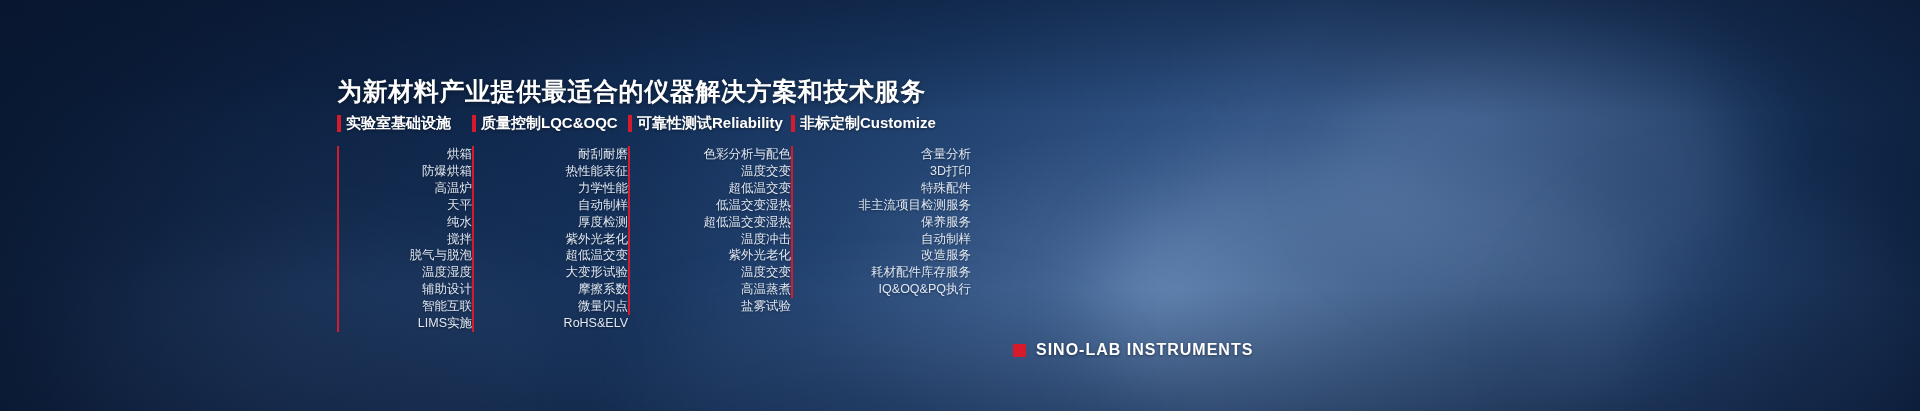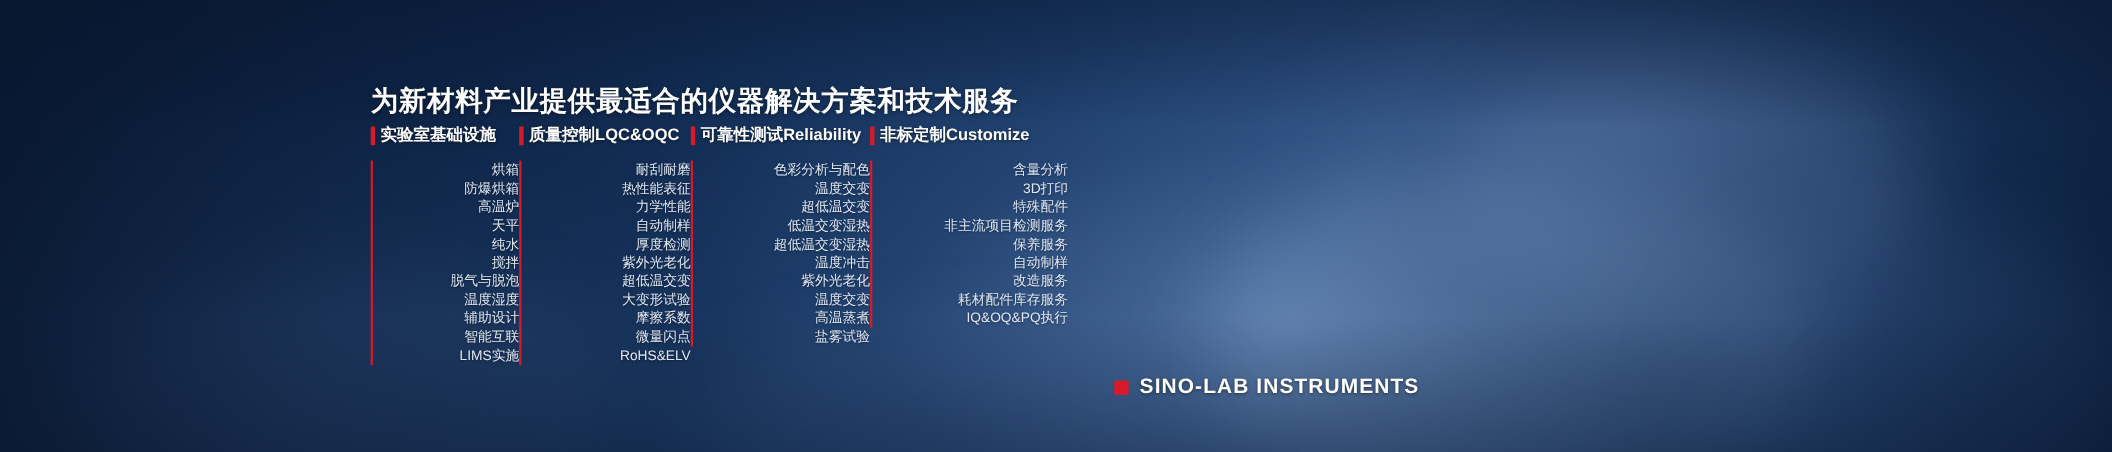--- a/index.html
+++ b/index.html
@@ -52,21 +52,21 @@
   .col-item{
     font-size:12.5px;color:#dfe7f2;line-height:16.9px;white-space:nowrap;
     text-shadow:0 1px 2px rgba(0,0,0,0.40);
   }
 
   .brand{
     position:absolute;left:1013px;top:293px;display:flex;align-items:center;
   }
   .brand-mark{width:13px;height:13px;background:#d71a2b;margin-right:10px;}
   .brand-text{
-    font-size:19px;font-weight:bold;color:#ffffff;letter-spacing:1.0px;white-space:nowrap;
+    font-size:16px;font-weight:bold;color:#ffffff;letter-spacing:1.0px;white-space:nowrap;
     text-shadow:0 1px 3px rgba(0,0,0,0.45);
   }
 </style>
 </head>
 <body>
 
 <div class="banner">
   <div class="ph ph1"></div>
   <div class="ph ph2"></div>
   <div class="ph ph3"></div>

